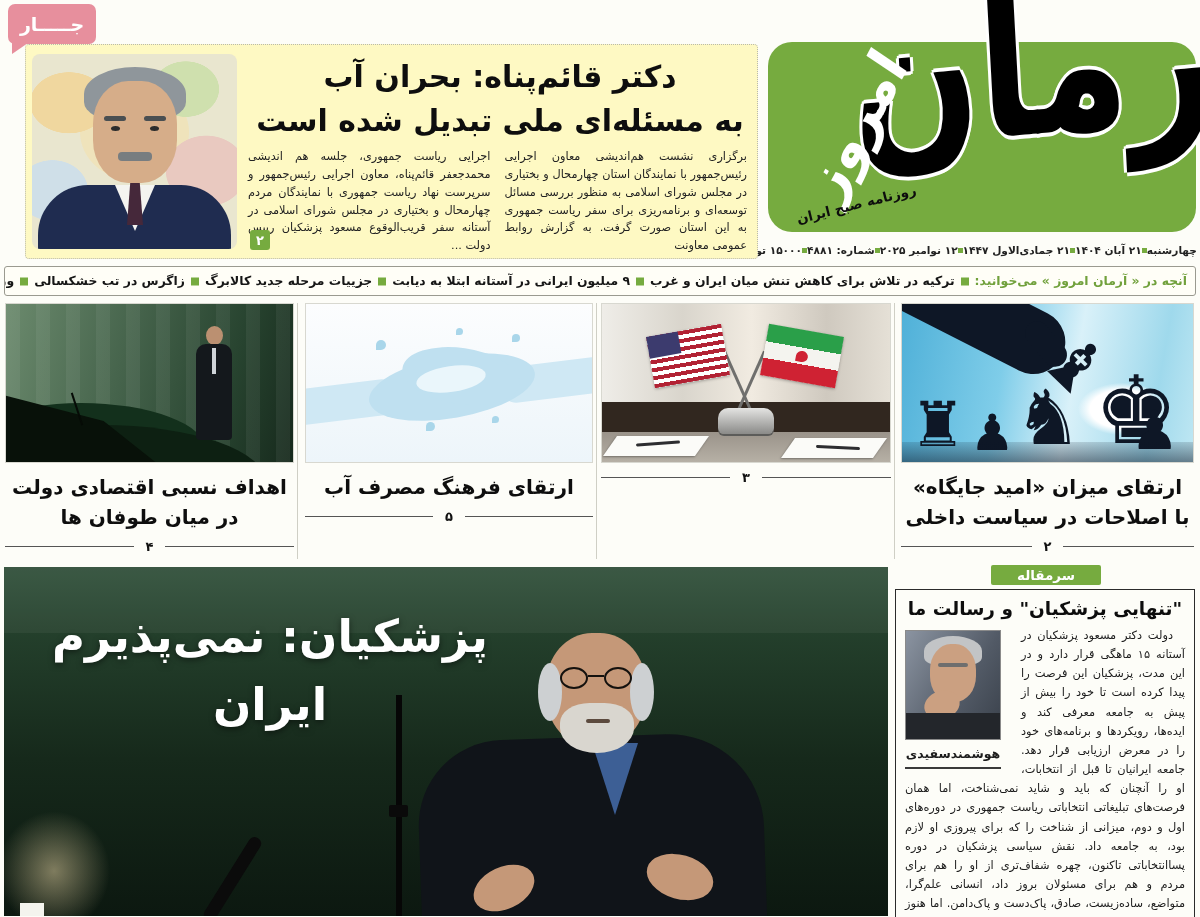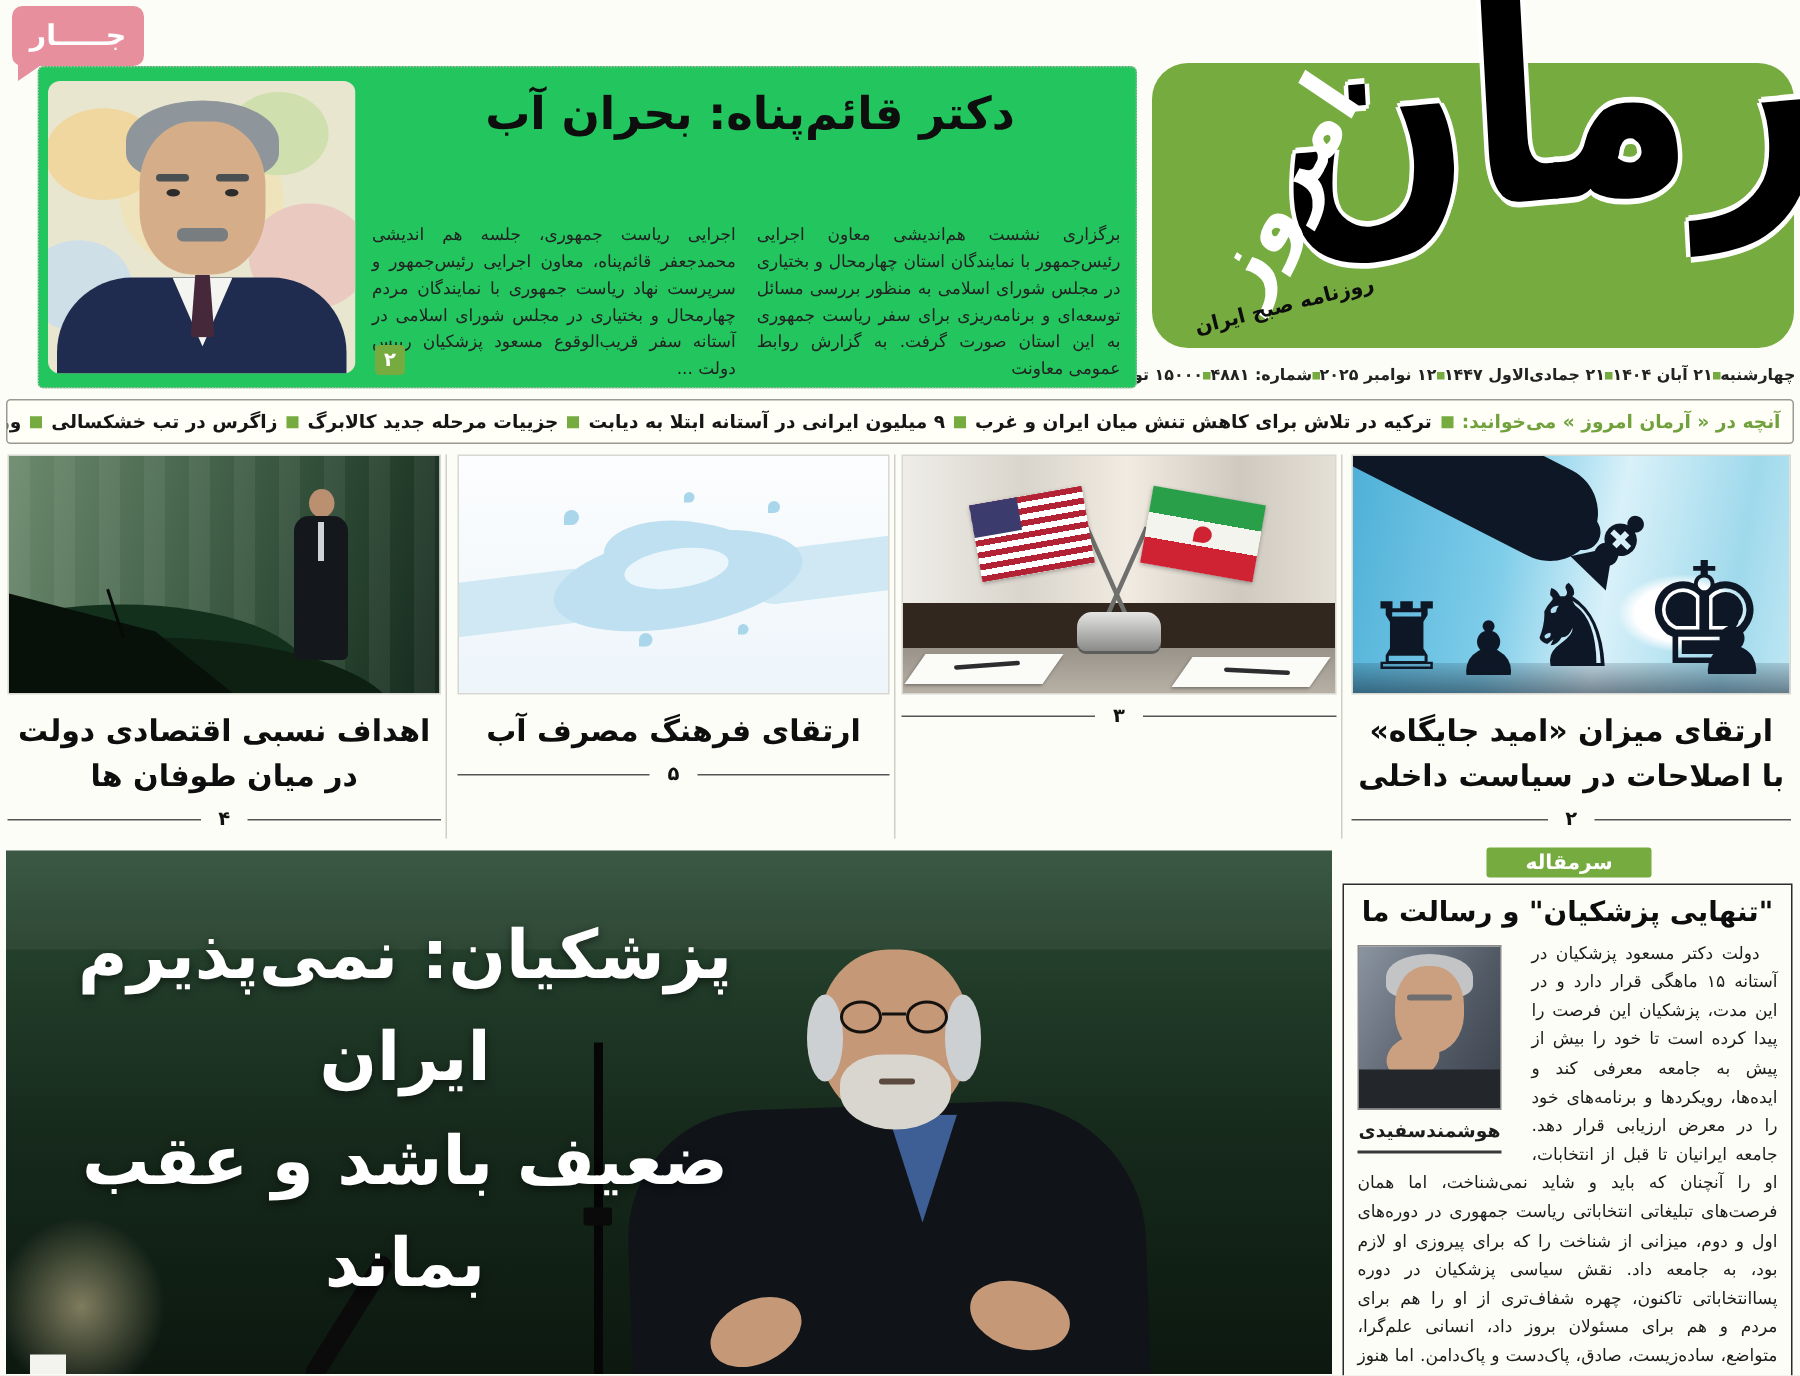--- a/index.html
+++ b/index.html
@@ -43,21 +43,21 @@
   .dateline{
     position:absolute; left:760px; top:241px; width:437px; height:18px;
     display:flex; align-items:center; justify-content:space-between;
     font-size:10.6px; font-weight:bold; color:#222; direction:rtl; white-space:nowrap;
   }
   .sq{ display:inline-block; width:5px; height:5px; background:#76ab3f; flex:0 0 auto; }
 
   
   .top-story{
     position:absolute; left:25px; top:44px; width:733px; height:215px;
-    border:1px dotted #b9b9ac; border-radius:4px; background:#22c55e;
+    border:1px dotted #b9b9ac; border-radius:4px; background:#fef9c3;
   }
   .ts-photo{
     position:absolute; left:6px; top:9px; width:205px; height:195px;
     border-radius:8px; overflow:hidden;
     background:#e9e6cf;
     background-image:
       radial-gradient(70px 55px at 18% 25%, #f0d79f 0 55%, transparent 56%),
       radial-gradient(60px 50px at 75% 18%, #cfe0ae 0 55%, transparent 56%),
       radial-gradient(80px 70px at 85% 60%, #e9c9c0 0 50%, transparent 51%),
       radial-gradient(70px 60px at 10% 70%, #cfdfe8 0 50%, transparent 51%),
@@ -248,20 +248,21 @@
       <div class="gp-brow2"></div>
       <div class="gp-eye1"></div>
       <div class="gp-eye2"></div>
       <div class="gp-mus"></div>
       <div class="gp-suit"></div>
       <div class="gp-shirt"></div>
       <div class="gp-tie"></div>
     </div>
     <div class="ts-headline">
       <div>دکتر قائم‌پناه: بحران آب</div>
+      <div>به مسئله‌ای ملی تبدیل شده است</div>
     </div>
     <div class="ts-body">
       <div class="ts-col">برگزاری نشست هم‌اندیشی معاون اجرایی رئیس‌جمهور با نمایندگان استان چهارمحال و بختیاری در مجلس شورای اسلامی به منظور بررسی مسائل توسعه‌ای و برنامه‌ریزی برای سفر ریاست جمهوری به این استان صورت گرفت. به گزارش روابط عمومی معاونت</div>
       <div class="ts-col">اجرایی ریاست جمهوری، جلسه هم اندیشی محمدجعفر قائم‌پناه، معاون اجرایی رئیس‌جمهور و سرپرست نهاد ریاست جمهوری با نمایندگان مردم چهارمحال و بختیاری در مجلس شورای اسلامی در آستانه سفر قریب‌الوقوع مسعود پزشکیان رییس دولت ...</div>
     </div>
     <div class="ts-page-badge">۲</div>
   </div>
 
   <div class="ticker">
     <span class="ticker-label">آنچه در « آرمان امروز » می‌خوانید:</span><span class="tsq"></span><span class="ticker-item">ترکیه در تلاش برای کاهش تنش میان ایران و غرب</span><span class="tsq"></span><span class="ticker-item">۹ میلیون ایرانی در آستانه ابتلا به دیابت</span><span class="tsq"></span><span class="ticker-item">جزییات مرحله جدید کالابرگ</span><span class="tsq"></span><span class="ticker-item">زاگرس در تب خشکسالی</span><span class="tsq"></span><span class="ticker-item">وزارت نفت در جایگاه نخست تحقق اهداف برنامه هفتم</span>
@@ -375,21 +376,20 @@
     <div class="pz-beard"></div>
     <div class="pz-mouth"></div>
     <div class="pz-hand1"></div>
     <div class="pz-hand2"></div>
     <div class="mp-pole"></div>
     <div class="mp-clamp"></div>
     <div class="mp-mic2"></div>
     <div class="mp-corner"></div>
     <div class="mp-headline">
       <div>پزشکیان: نمی‌پذیرم ایران</div>
-      <div>ضعیف باشد و عقب بماند</div>
     </div>
   </div>
 
   <div class="editorial">
     <div class="ed-badge">سرمقاله</div>
     <div class="ed-box">
       <div class="ed-title">"تنهایی پزشکیان" و رسالت ما</div>
       <div class="ed-body">
         <figure class="ed-fig">
           <div class="ed-photo">

